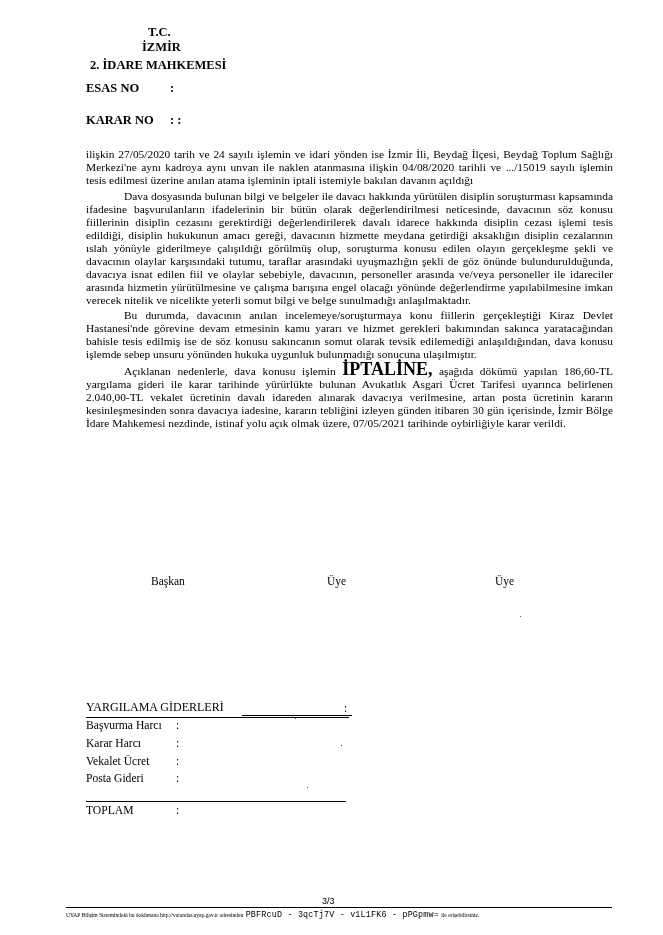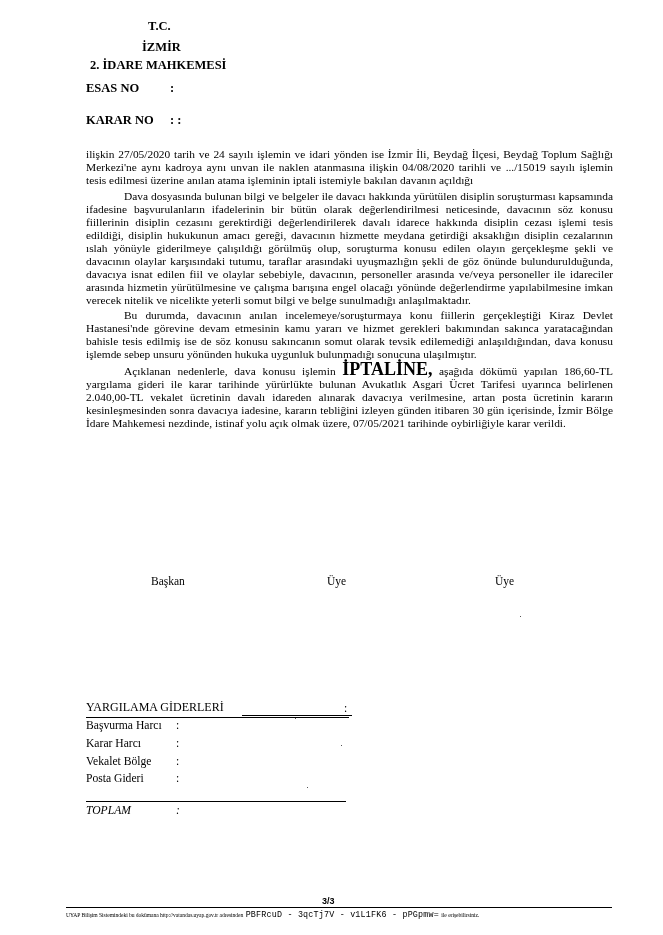--- a/index.html
+++ b/index.html
@@ -102,21 +102,21 @@
       top: 101px;
       width: 260px;
       height: 1px;
       background: #000;
     }
     .page-num {
       position: absolute;
       left: 322px;
       top: 896px;
       font-family: "Liberation Sans", "DejaVu Sans", sans-serif;
-      font-weight: bold;
+      font-weight: normal;
       font-size: 9px;
     }
     .footer-rule {
       position: absolute;
       left: 66px;
       top: 907px;
       width: 546px;
       height: 1px;
       background: #000;
     }
@@ -132,21 +132,21 @@
       font-family: "Liberation Mono", "DejaVu Sans Mono", monospace;
       font-size: 8.4px;
       letter-spacing: 0.2px;
       padding: 0 1px;
       margin-top: 24px;
     }
   </style>
 </head>
 <body>
 
-<div class="header-line" style="left:148px; top:19px;">T.C.</div>
+<div class="header-line" style="left:148px; top:25px;">T.C.</div>
 <div class="header-line" style="left:142px; top:40px;">İZMİR</div>
 <div class="header-line" style="left:90px; top:58px;text-align:center;">2. İDARE MAHKEMESİ</div>
 
 <div class="meta-row" style="top:81px;">
   <span class="label">ESAS NO</span><span>:</span>
 </div>
 <div class="meta-row" style="top:113px;">
   <span class="label">KARAR NO</span><span>: :</span>
 </div>
 
@@ -168,28 +168,28 @@
   <div class="cost-title-colon">:</div>
   <div class="cost-top-rule"></div>
 
   <div class="cost-row" style="top:19px;">
     <span class="k">Başvurma Harcı</span><span>:</span>
   </div>
   <div class="cost-row" style="top:37px;">
     <span class="k">Karar Harcı</span><span>:</span>
   </div>
   <div class="cost-row" style="top:55px;">
-    <span class="k">Vekalet Bölge</span><span>:</span>
+    <span class="k">Vekalet Ücret</span><span>:</span>
   </div>
   <div class="cost-row" style="top:72px;">
     <span class="k">Posta Gideri</span><span>:</span>
   </div>
 
   <div class="cost-bottom-rule"></div>
-  <div class="cost-row" style="top:104px;font-style:italic;">
+  <div class="cost-row" style="top:104px;">
     <span class="k">TOPLAM</span><span>:</span>
   </div>
 </div>
 
 <div class="dot-mark" style="left:295px; top:718px;"></div>
 <div class="dot-mark" style="left:341px; top:745px;"></div>
 <div class="dot-mark" style="left:307px; top:787px;"></div>
 
 <div class="page-num">3/3</div>
 <div class="footer-rule"></div>

